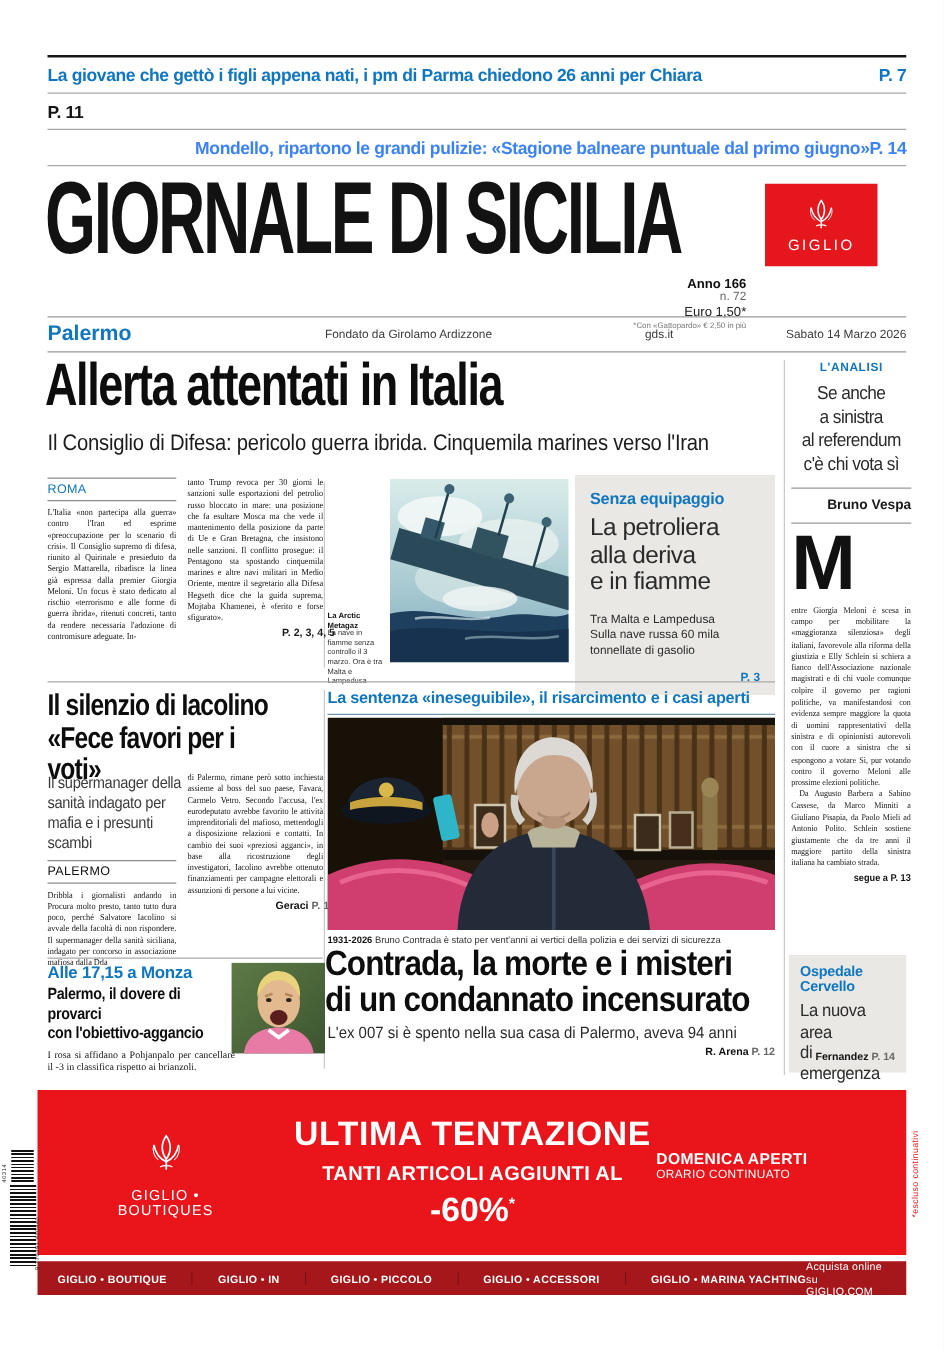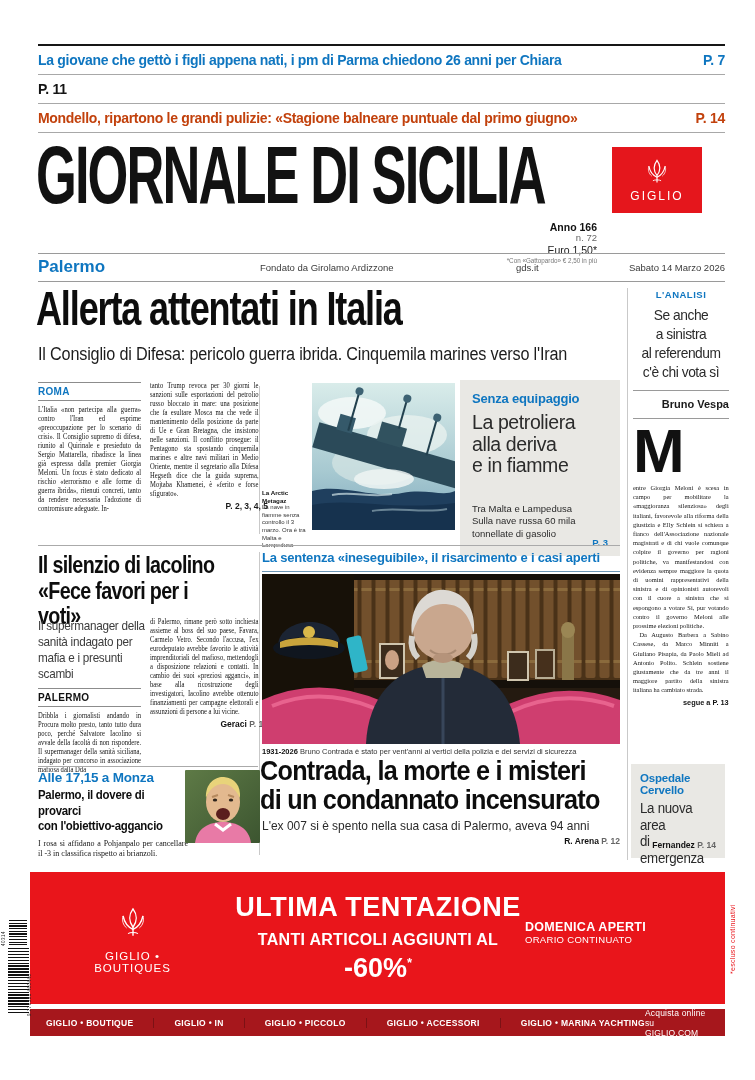--- a/index.html
+++ b/index.html
@@ -14,21 +14,21 @@
   .vrule { position:absolute; width:1px; background:#c9c9c9; }
 
   
   .teasers { position:absolute; left:38px; top:44px; width:687px; border-top:2px solid #161616; }
   .teaser { display:flex; justify-content:space-between; align-items:center;
             padding:6px 0 6px 0; border-bottom:1px solid #a8a8a8;
             font-weight:bold; font-size:14px; letter-spacing:-0.3px; }
   .teaser .t-page { font-size:14px; }
   .t-blue { color:#0f76c0; }
   .t-black { color:#141414; }
-  .t-gray { color:#c2410c; }
+  .t-gray { color:#3b82f6;justify-content:flex-end; }
 
   
   .mast-title { position:absolute; left:36px; top:134px; font-size:82px; font-weight:bold;
                 letter-spacing:-3px; color:#121212; transform:scaleX(0.64);
                 transform-origin:left top; white-space:nowrap; line-height:1; }
   .mast-logo { position:absolute; left:612px; top:147px; width:90px; height:66px;
                background:#e5161c; color:#ffffff; display:flex; flex-direction:column;
                align-items:center; justify-content:center; gap:3px; }
   .mast-logo .logo-text { font-size:12px; letter-spacing:2px; }
   .mast-info { position:absolute; right:158px; top:221px; text-align:right; line-height:1.15; }
@@ -51,37 +51,37 @@
   .lead-standfirst { position:absolute; left:38px; top:344px; width:660px; font-size:18px;
                      letter-spacing:-0.2px; color:#1c1c1c; transform:scaleX(0.9);
                      transform-origin:left top; white-space:nowrap; }
   .lead-cols { position:absolute; left:38px; top:382px; width:230px; height:164px; }
   .news-body { font-family:"Liberation Serif","DejaVu Serif",serif; font-size:7.2px;
                line-height:9px; text-align:justify; color:#141414; }
   .cx92 { transform:scaleX(0.92); transform-origin:left top; }
   .lead-col1 { position:absolute; left:0; top:0; width:112px; }
   .lead-col2 { position:absolute; left:112px; top:0; width:118px; }
   .kline { height:1px; background:#8c8c8c; width:103px; }
-  .kicker-sm { font-size:10px; font-weight:bold; letter-spacing:0.3px; padding:3px 0; }
+  .kicker-sm { font-size:10px; font-weight:normal; letter-spacing:0.3px; padding:3px 0; }
   .pages-ref { display:block; text-align:right; font-family:"Liberation Sans",sans-serif;
                font-weight:bold; font-size:8.5px; margin-top:2px; }
 
   
   .ship-photo { position:absolute; left:312px; top:383px; width:143px; height:147px; overflow:hidden; }
   .ship-caption { position:absolute; left:262px; top:489px; width:47px; line-height:7.6px; }
   .ship-cap-title { font-size:6.2px; font-weight:bold; color:#111; }
   .ship-cap-text { font-size:6px; color:#333; }
 
   
   .tanker-box { position:absolute; left:460px; top:380px; width:160px; height:176px;
                 background:#e9e8e4; padding:11px 12px; }
   .box-kicker { font-size:13px; font-weight:bold; letter-spacing:-0.2px; }
   .tanker-headline { font-size:19.5px; line-height:21.5px; color:#2b2b2b; letter-spacing:-0.4px;
                      margin-top:6px; white-space:pre-line; }
-  .tanker-text { font-size:9.5px; line-height:12.5px; color:#2b2b2b; margin-top:26px; white-space:pre-line; }
+  .tanker-text { font-size:9.5px; line-height:12.5px; color:#2b2b2b; margin-top:13px; white-space:pre-line; }
   .tanker-page { position:absolute; right:12px; bottom:8px; font-size:9.5px; font-weight:bold; }
 
   
   .analysis { position:absolute; left:633px; top:289px; width:96px; text-align:center; }
   .an-label { font-size:9.5px; font-weight:bold; letter-spacing:0.5px; }
   .an-headline { font-size:15px; line-height:19px; color:#2b2b2b; letter-spacing:-0.5px;
                  margin-top:5px; white-space:pre-line; transform:scaleX(0.92); transform-origin:center top; }
   .an-rule { height:1px; background:#9a9a9a; margin-top:9px; }
   .an-byline { font-size:11px; font-weight:bold; margin-top:7px;text-align:right; }
   .an-rule2 { height:1px; background:#9a9a9a; margin-top:8px; }

